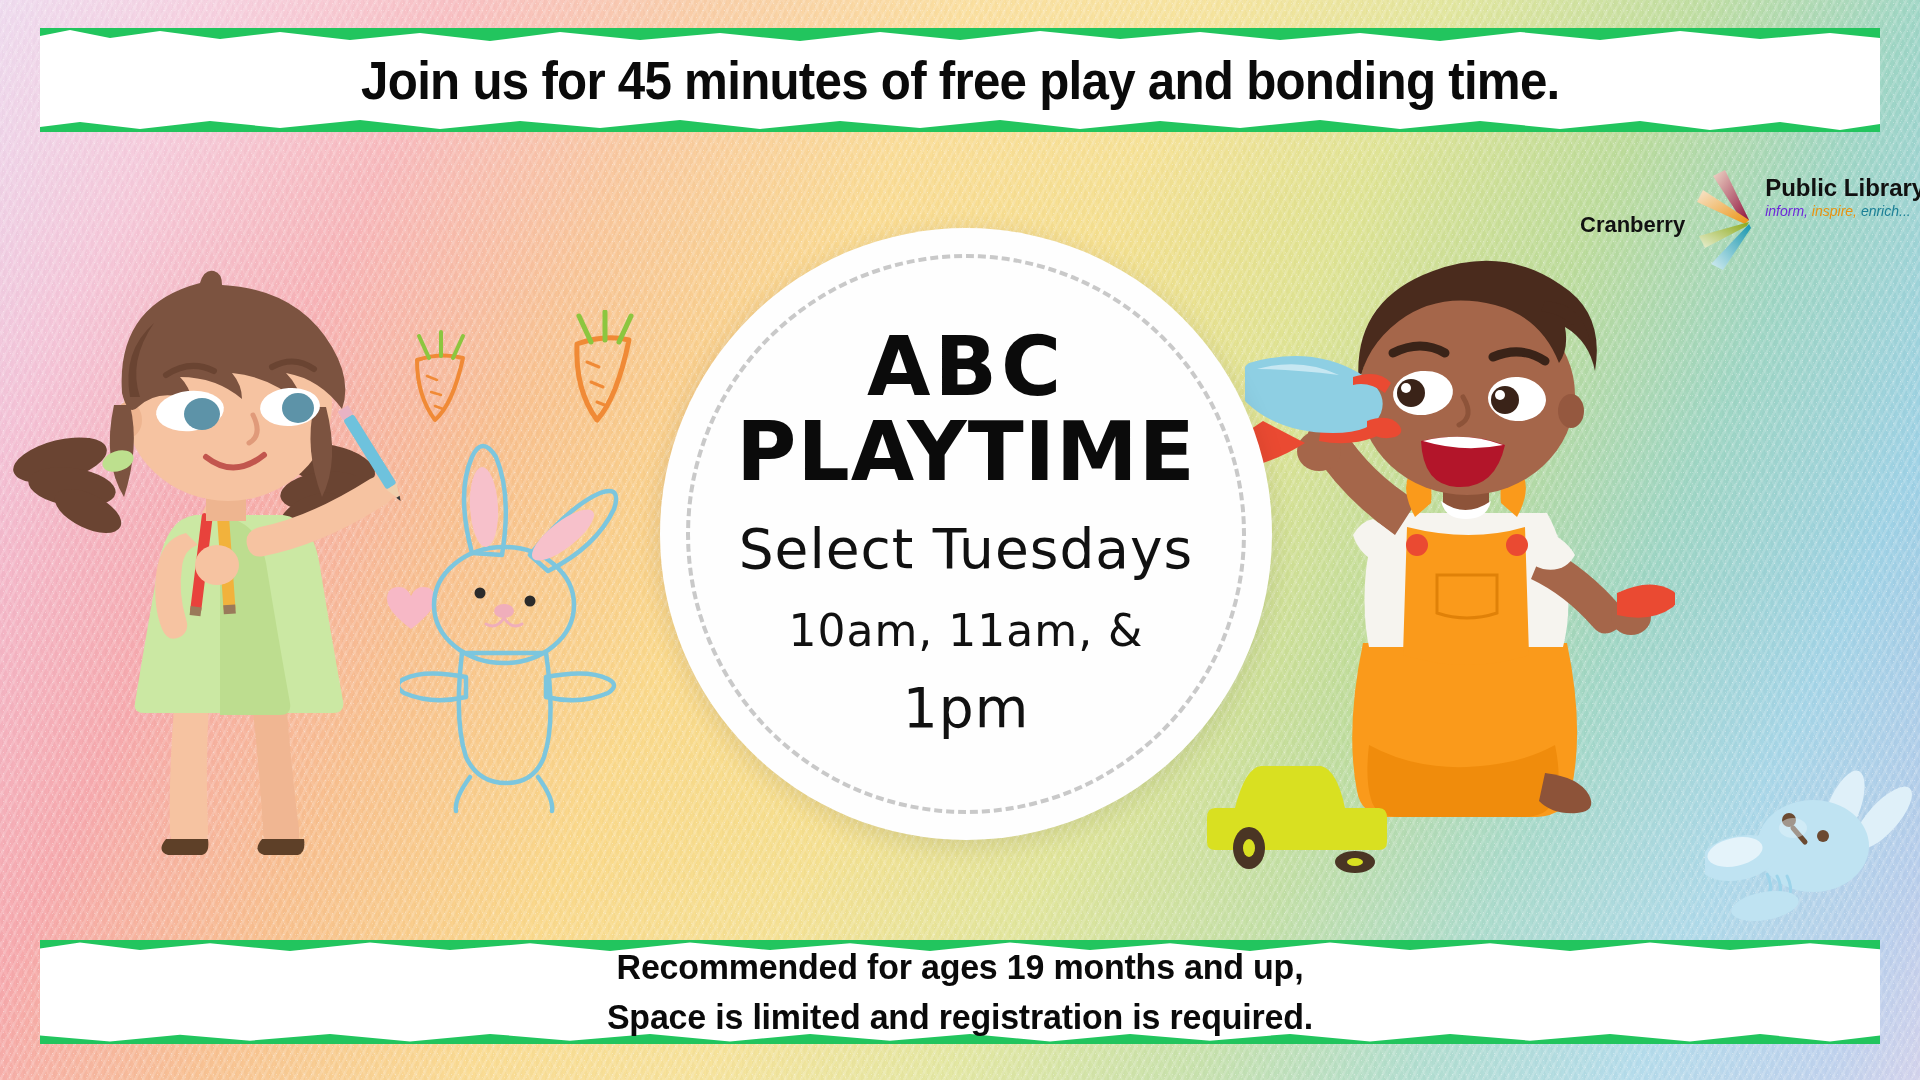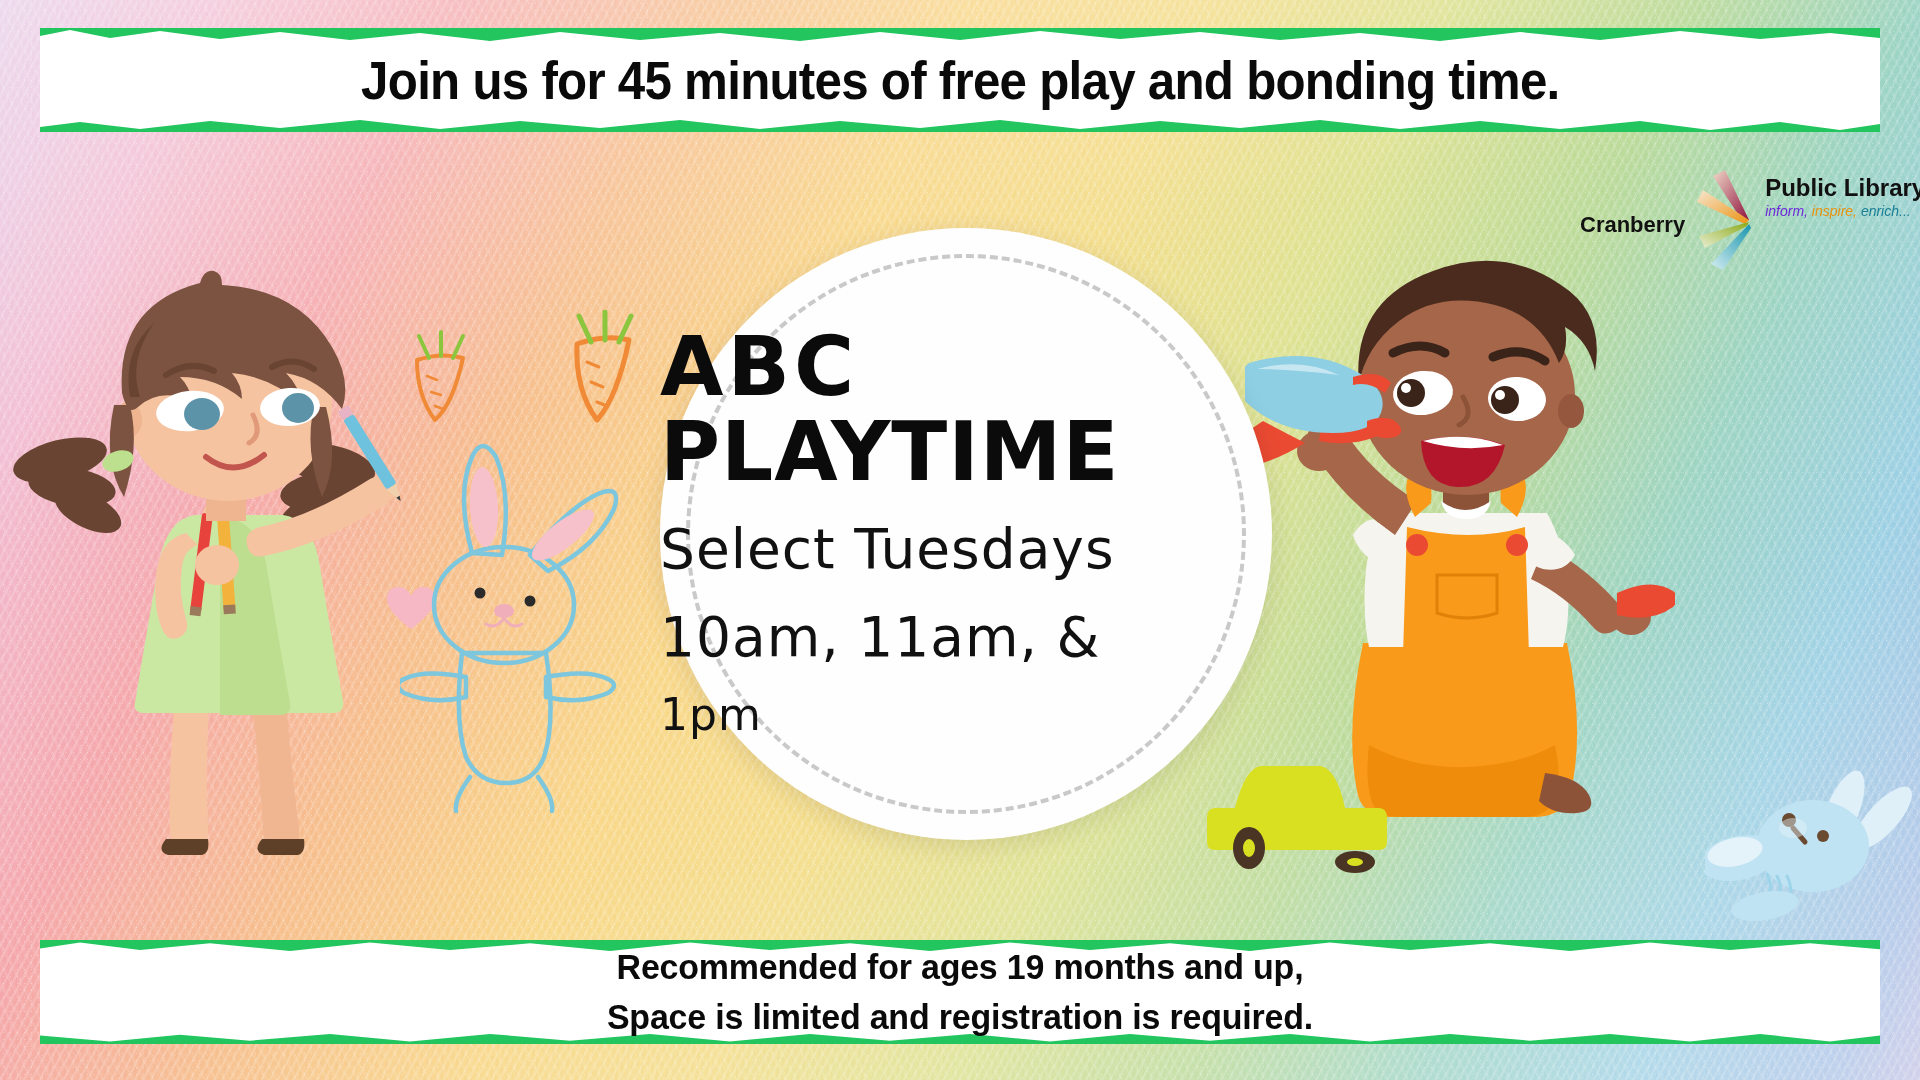--- a/index.html
+++ b/index.html
@@ -101,40 +101,40 @@
     box-shadow:0 6px 26px rgba(0,0,0,.10);
     display:flex; flex-direction:column;
     align-items:center; justify-content:center;
     z-index:5;
   }
   #center-circle .dashring {
     position:absolute; left:26px; top:26px;
     width:560px; height:560px; border-radius:50%;
     border:4px dashed #c9c9c9;
   }
-  .circ-inner { position:relative; z-index:2; width:100%; }
+  .circ-inner { position:relative; z-index:2; text-align:center; width:100%; }
 
   .title-line {
     font-family:"DejaVu Sans", sans-serif;
     font-weight:bold;
     color:#0b0b0b;
     line-height:.96;
   }
   #title-abc { font-size:82px; letter-spacing:4px; }
   #title-playtime { font-size:82px; letter-spacing:1px; margin-top:6px; }
 
   .sub-line {
     font-family:"DejaVu Sans", sans-serif;
     font-weight:400;
     color:#111;
     letter-spacing:1px;
   }
   #sub-days { font-size:55px; margin-top:26px; }
-  #sub-times1 { font-size:55px; margin-top:24px; }
-  #sub-times2 { font-size:44px; margin-top:20px; }
+  #sub-times1 { font-size:44px; margin-top:24px; }
+  #sub-times2 { font-size:55px; margin-top:20px; }
 
   
   .art { position:absolute; z-index:3; }
   #girl  { left:10px;  top:215px;  width:420px; height:690px; }
   #boy   { left:1245px;top:245px;  width:430px; height:660px; }
   #bunny-doodle { left:400px; top:425px; width:235px; height:390px; }
   #carrot-a { left:395px; top:330px; width:90px; height:100px; }
   #carrot-b { left:555px; top:310px; width:95px; height:125px; }
   #heart-doodle { left:385px; top:585px; width:52px; height:48px; }
   #toy-car { left:1205px; top:750px; width:190px; height:130px; }

